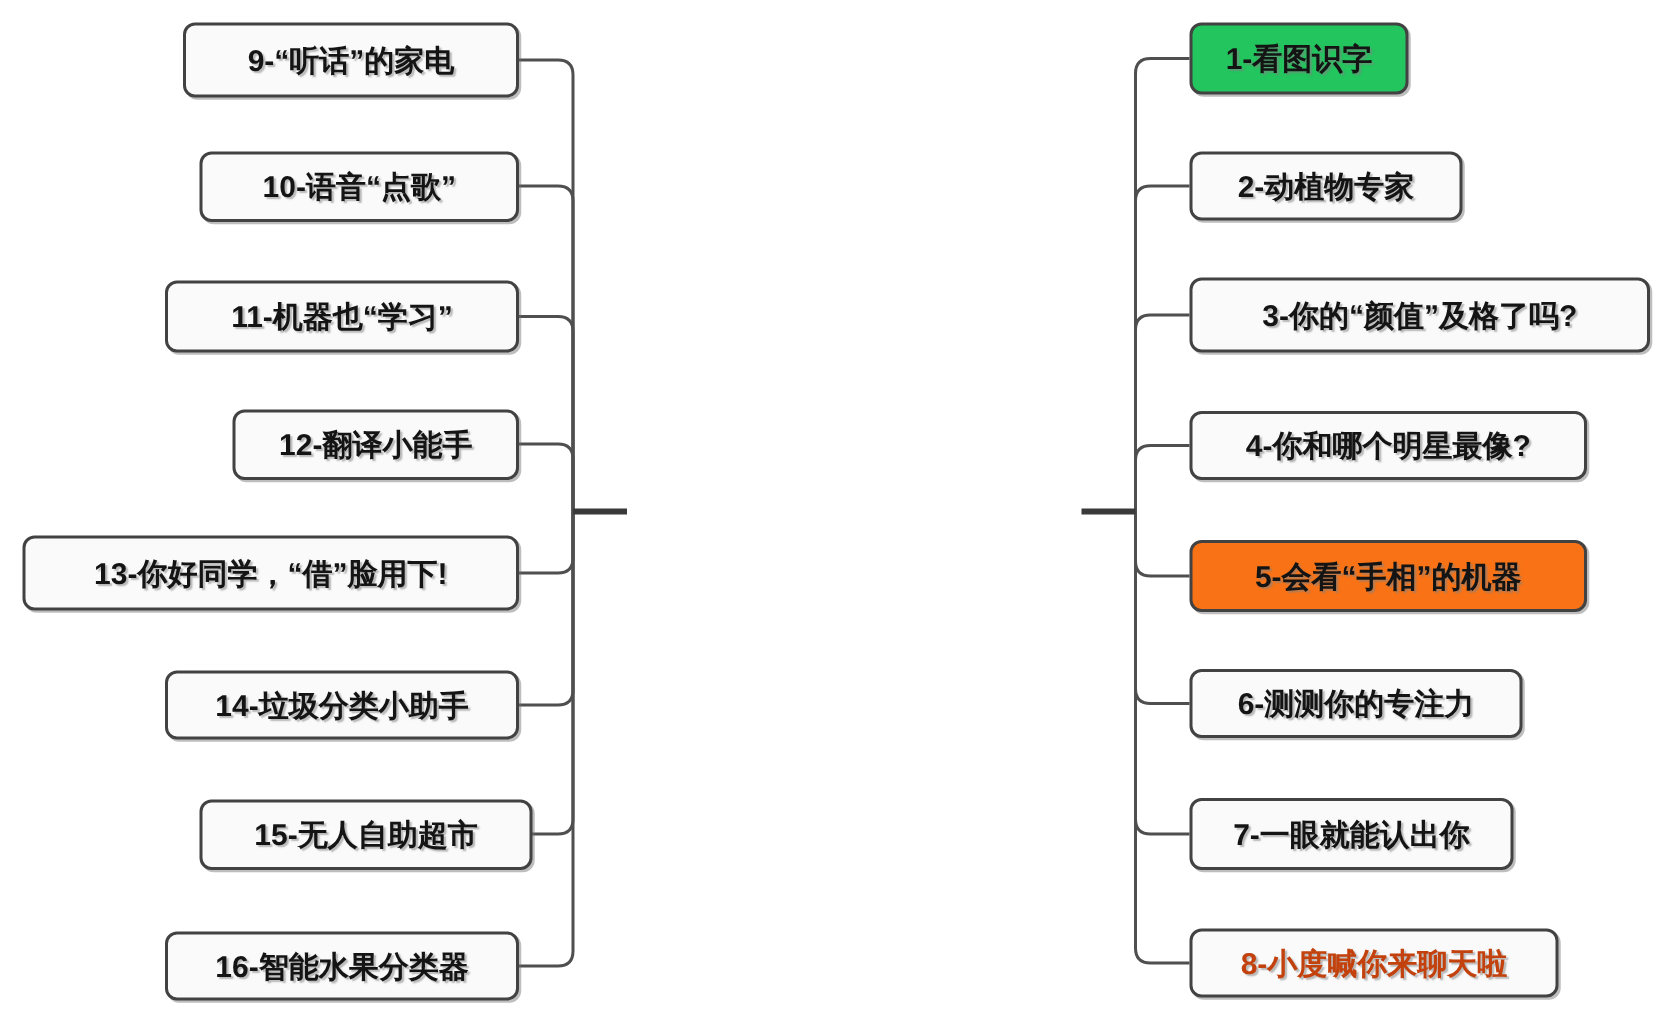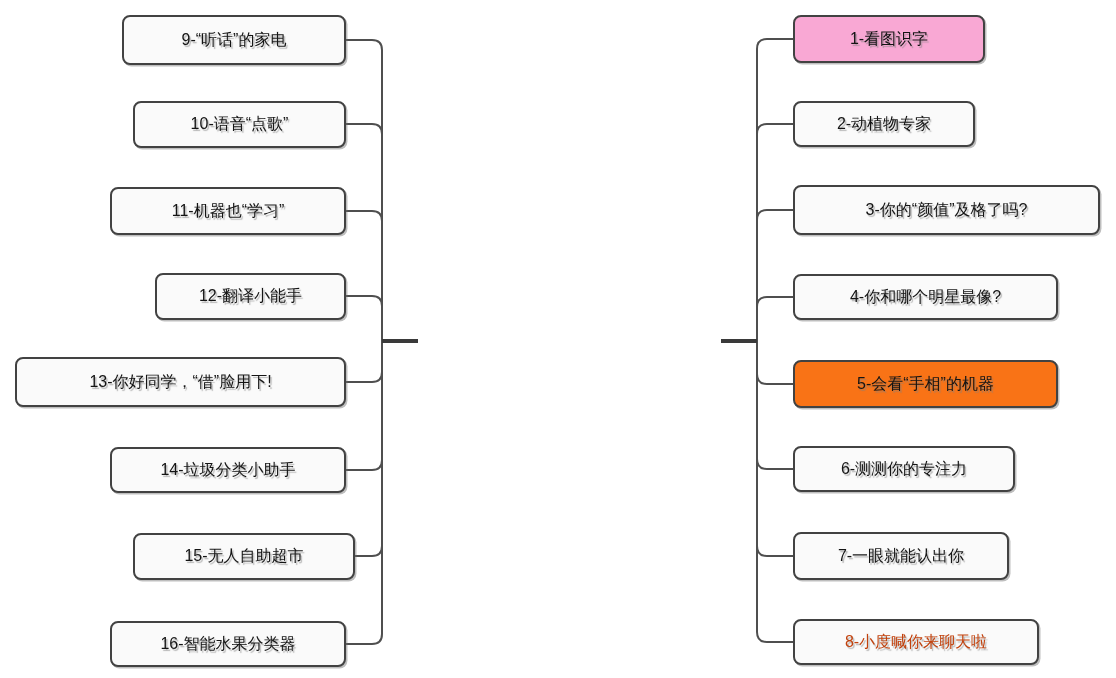--- a/index.html
+++ b/index.html
@@ -24,22 +24,22 @@
   .branch-node {
     position: absolute;
     box-sizing: border-box;
     background: #fafafa;
     border: 2px solid #424242;
     border-radius: 8px;
     box-shadow: 1.5px 1.5px 0 rgba(110,110,110,0.45);
     display: flex;
     align-items: center;
     justify-content: center;
-    font-weight: normal;
-    font-size: 16px;
+    font-weight: bold;
+    font-size: 20px;
     color: #141414;
     text-shadow: 1.5px 1.5px 1px rgba(130,130,130,0.55);
     white-space: nowrap;
     cursor: default;
   }
   .center-node {
     position: absolute;
     box-sizing: border-box;
     border-radius: 10px;
     box-shadow: 2px 3px 4px rgba(0,0,0,0.30);
@@ -81,21 +81,21 @@
 
   <div id="nodes">
       <div class="branch-node" style="left: 122px; top: 15px; width: 224px; height: 50px; background: rgb(250, 250, 250); border-color: rgb(66, 66, 66); color: rgb(20, 20, 20);">9-“听话”的家电</div>
       <div class="branch-node" style="left: 133px; top: 100.5px; width: 213px; height: 47px; background: rgb(250, 250, 250); border-color: rgb(66, 66, 66); color: rgb(20, 20, 20);">10-语音“点歌”</div>
       <div class="branch-node" style="left: 110px; top: 187px; width: 236px; height: 48px; background: rgb(250, 250, 250); border-color: rgb(66, 66, 66); color: rgb(20, 20, 20);">11-机器也“学习”</div>
       <div class="branch-node" style="left: 155px; top: 272.5px; width: 191px; height: 47px; background: rgb(250, 250, 250); border-color: rgb(66, 66, 66); color: rgb(20, 20, 20);">12-翻译小能手</div>
       <div class="branch-node" style="left: 15px; top: 357px; width: 331px; height: 50px; background: rgb(250, 250, 250); border-color: rgb(66, 66, 66); color: rgb(20, 20, 20);">13-你好同学，“借”脸用下!</div>
       <div class="branch-node" style="left: 110px; top: 447px; width: 236px; height: 46px; background: rgb(250, 250, 250); border-color: rgb(66, 66, 66); color: rgb(20, 20, 20);">14-垃圾分类小助手</div>
       <div class="branch-node" style="left: 133px; top: 532.5px; width: 222px; height: 47px; background: rgb(250, 250, 250); border-color: rgb(66, 66, 66); color: rgb(20, 20, 20);">15-无人自助超市</div>
       <div class="branch-node" style="left: 110px; top: 621px; width: 236px; height: 46px; background: rgb(250, 250, 250); border-color: rgb(66, 66, 66); color: rgb(20, 20, 20);">16-智能水果分类器</div>
-      <div class="branch-node" style="left: 793px; top: 15px; width: 192px; height: 48px; background: #f9a8d4; border-color: rgb(66, 66, 66); color: rgb(20, 20, 20);">1-看图识字</div>
+      <div class="branch-node" style="left: 793px; top: 15px; width: 146px; height: 48px; background: #22c55e; border-color: rgb(66, 66, 66); color: rgb(20, 20, 20);">1-看图识字</div>
       <div class="branch-node" style="left: 793px; top: 101px; width: 182px; height: 46px; background: rgb(250, 250, 250); border-color: rgb(66, 66, 66); color: rgb(20, 20, 20);">2-动植物专家</div>
       <div class="branch-node" style="left: 793px; top: 185px; width: 307px; height: 50px; background: rgb(250, 250, 250); border-color: rgb(66, 66, 66); color: rgb(20, 20, 20);">3-你的“颜值”及格了吗?</div>
       <div class="branch-node" style="left: 793px; top: 274px; width: 265px; height: 46px; background: rgb(250, 250, 250); border-color: rgb(66, 66, 66); color: rgb(20, 20, 20);">4-你和哪个明星最像?</div>
       <div class="branch-node" style="left: 793px; top: 360px; width: 265px; height: 48px; background: #f97316; border-color: rgb(66, 66, 66); color: rgb(20, 20, 20);">5-会看“手相”的机器</div>
       <div class="branch-node" style="left: 793px; top: 446px; width: 222px; height: 46px; background: rgb(250, 250, 250); border-color: rgb(66, 66, 66); color: rgb(20, 20, 20);">6-测测你的专注力</div>
       <div class="branch-node" style="left: 793px; top: 532px; width: 216px; height: 48px; background: rgb(250, 250, 250); border-color: rgb(66, 66, 66); color: rgb(20, 20, 20);">7-一眼就能认出你</div>
       <div class="branch-node" style="left: 793px; top: 619px; width: 246px; height: 46px; background: rgb(250, 250, 250); border-color: rgb(66, 66, 66); color: #c2410c;">8-小度喊你来聊天啦</div>
     </div>
 
 </div>

